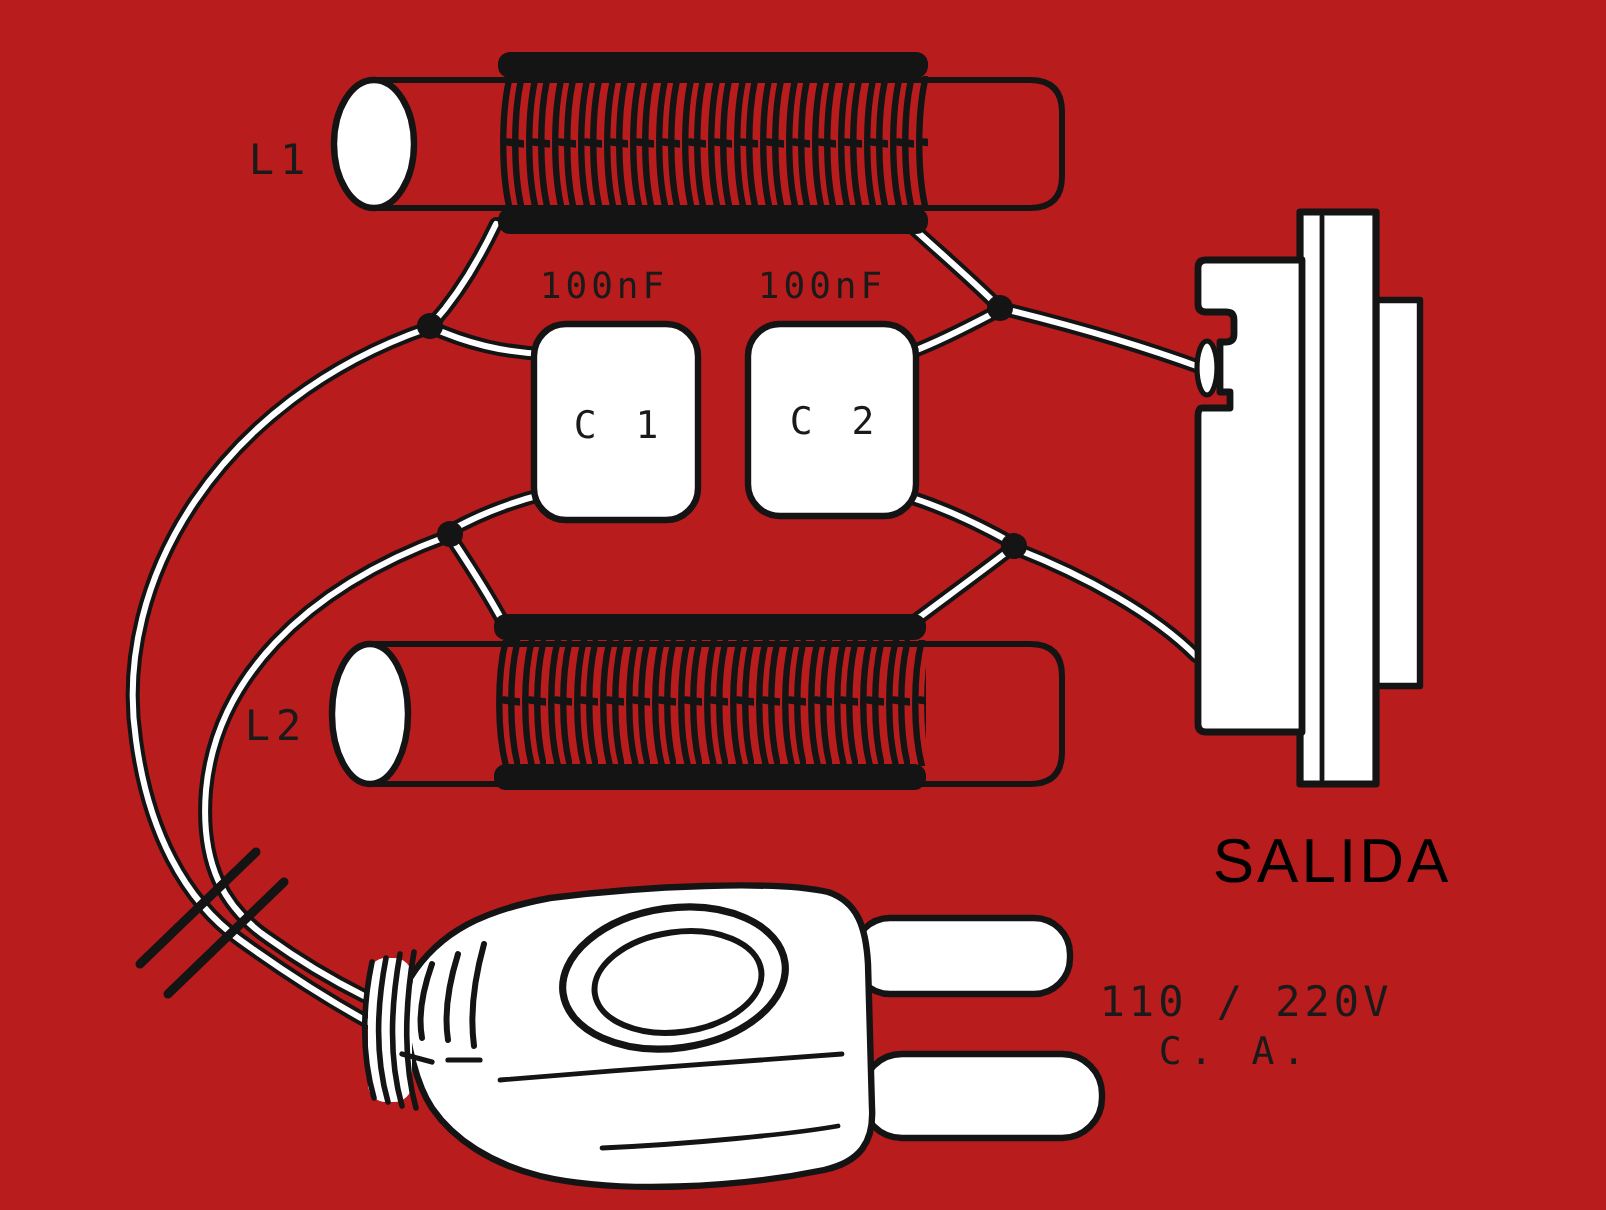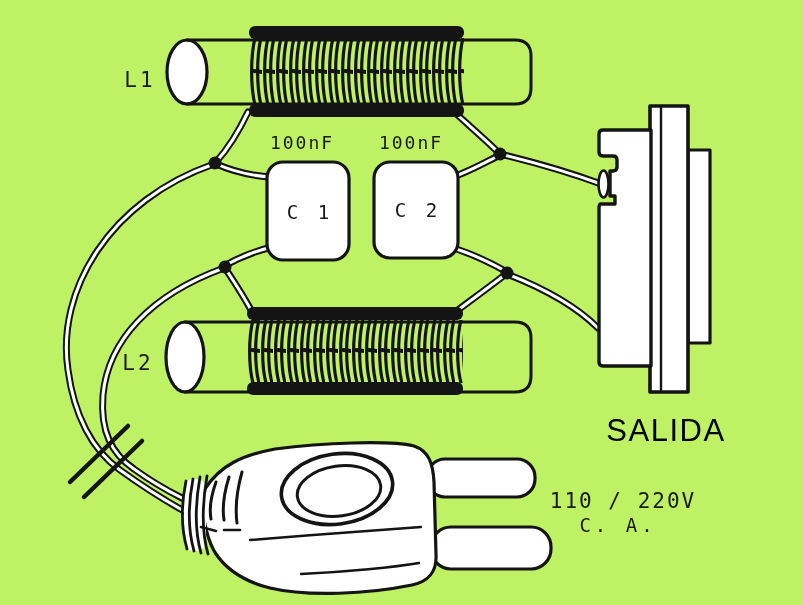--- a/index.html
+++ b/index.html
@@ -1,17 +1,17 @@
 <!DOCTYPE html>
 <html><head>
 <meta charset="utf-8">
 <style>
   html,body{margin:0;padding:0;background:#ffffff;}
   body{width:803px;height:605px;overflow:hidden;}
-  .stage{width:803px;height:605px;background:#bef264;}
+  .stage{width:803px;height:605px;background:#b91c1c;}
   svg{display:block;}
   .ln{fill:none;stroke:#141414;stroke-width:3;stroke-linecap:round;stroke-linejoin:round;}
   .shape{fill:#ffffff;stroke:#141414;stroke-width:3.2;stroke-linejoin:round;}
   .fillink{fill:#141414;stroke:none;}
   .wo{fill:none;stroke:#141414;stroke-width:7;stroke-linecap:round;}
   .wi{fill:none;stroke:#ffffff;stroke-width:3;stroke-linecap:round;}
   .turn{fill:none;stroke:#141414;stroke-width:3.2;stroke-linecap:round;}
   .bar{fill:none;stroke:#141414;stroke-width:3.8;stroke-linecap:round;}
   .slash{fill:none;stroke:#141414;stroke-width:4.5;stroke-linecap:round;}
   text{text-anchor:middle;}

